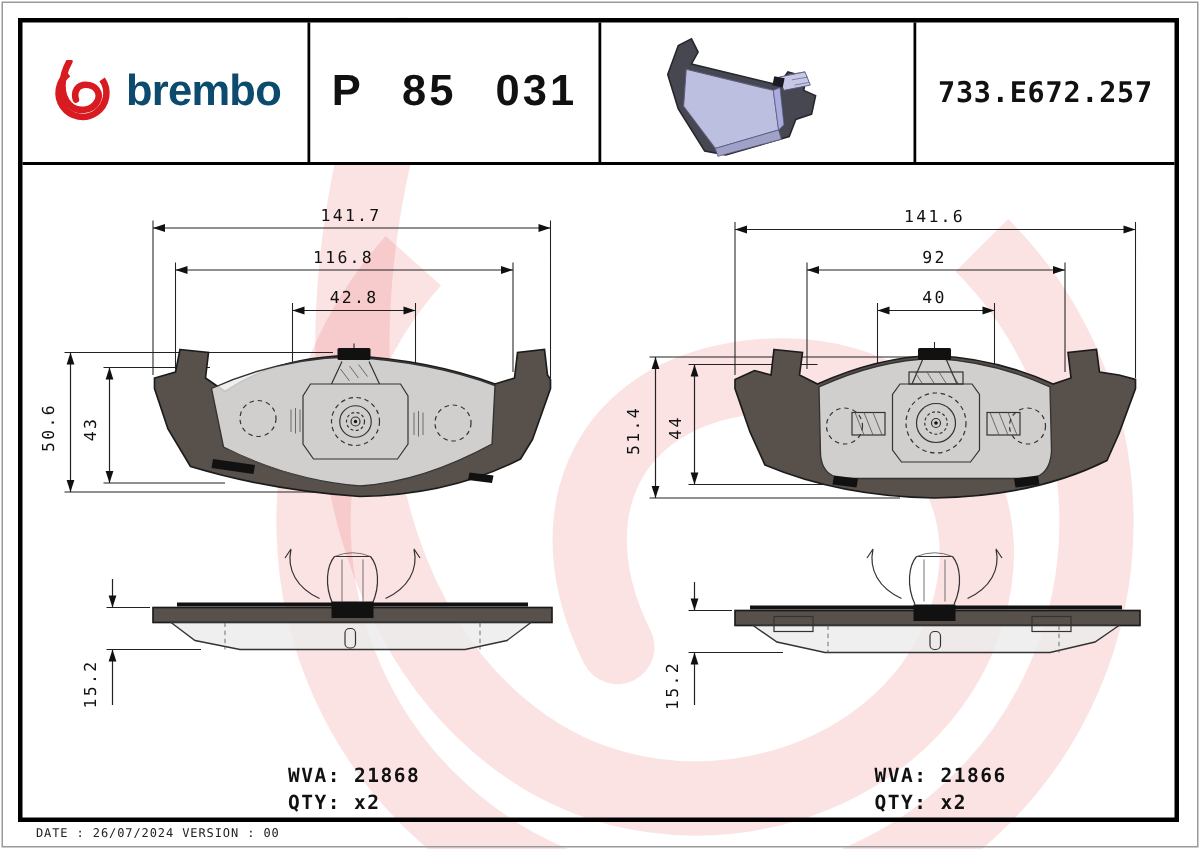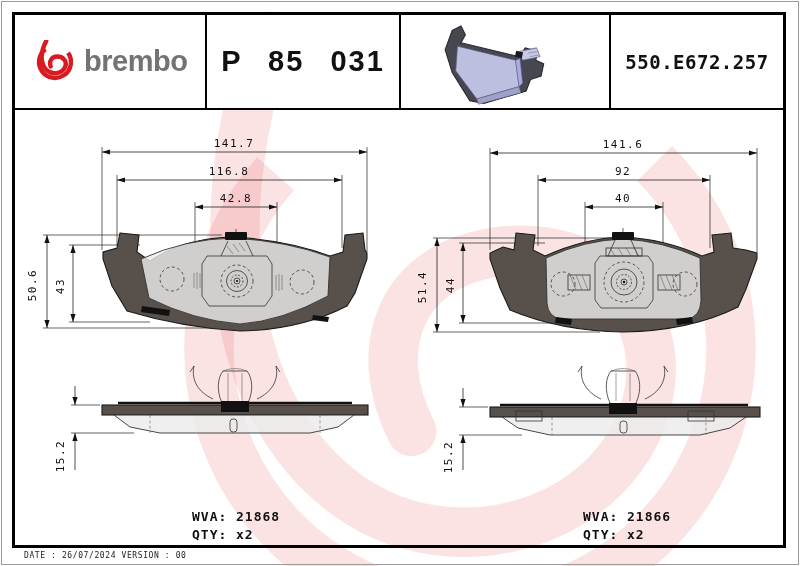--- a/index.html
+++ b/index.html
@@ -9,21 +9,21 @@
   .frame{position:absolute;left:12px;top:12px;width:774px;height:536px;box-sizing:border-box;
          border:3px solid #000;z-index:4;pointer-events:none;}
   .drawing-layer{position:absolute;left:0;top:0;z-index:1;}
   .header{position:absolute;left:15px;top:15px;width:768px;height:93px;background:#fff;
           border-bottom:2px solid #000;display:flex;z-index:2;}
   .cell{box-sizing:border-box;height:100%;display:flex;align-items:center;justify-content:center;background:#fff;}
   .cell.logo-cell{width:192px;border-right:2px solid #000;justify-content:flex-start;padding-left:18px;}
   .cell.part-cell{width:194px;border-right:2px solid #000;}
   .cell.photo-cell{width:210px;border-right:2px solid #000;}
   .cell.ref-cell{flex:1;}
-  .wordmark{font-weight:bold;font-size:29px;letter-spacing:-0.5px;color:#737373;margin-left:7px;
+  .wordmark{font-weight:bold;font-size:29px;letter-spacing:-0.5px;color:#0c4a6e;margin-left:7px;
             font-family:"Liberation Sans",sans-serif;}
   .part-number{font-weight:bold;font-size:29px;letter-spacing:2px;word-spacing:16px;color:#111;}
   .ref-code{font-weight:bold;font-size:19px;letter-spacing:0.5px;color:#111;
             font-family:"DejaVu Sans Mono","Liberation Mono",monospace;}
   .footer-line{position:absolute;left:24px;top:551px;z-index:5;font-size:8px;letter-spacing:0.6px;
                color:#222;font-family:"DejaVu Sans Mono","Liberation Mono",monospace;}
   text{font-family:"DejaVu Sans Mono","Liberation Mono",monospace;fill:#111;}
   .dim-text{font-size:11px;letter-spacing:1.5px;}
   .label-text{font-size:13px;font-weight:bold;letter-spacing:1px;}
   .thin{stroke:#222;stroke-width:0.7;fill:none;}
@@ -239,20 +239,20 @@
         <path d="M12 36 L20 14 L30 9 L35 19 L30 28 L96 44 L103 34 L117 38 L115 48 L124 52 L121 66 L109 70 L104 83 L56 97 L40 94 L20 62 Z" fill="#474752" stroke="#26262e" stroke-width="1.2"></path>
         <path d="M26 32 L92 48 L96 78 L48 92 L24 60 Z" fill="#bdbfe0" stroke="#5a5b7e" stroke-width="0.8"></path>
         <path d="M48 92 L96 78 L98 85 L50 98 Z" fill="#9fa1c8" stroke="#5a5b7e" stroke-width="0.6"></path>
         <path d="M92 48 L96 78 L100 74 L97 46 Z" fill="#aaace0" stroke="#5a5b7e" stroke-width="0.5"></path>
         <polygon points="96,38 116,34 120,44 100,48" fill="#c6c8e6" stroke="#5a5b7e" stroke-width="0.7"></polygon>
         <rect x="92" y="38" width="8" height="7" fill="#1a1a22" transform="rotate(12 96 41)"></rect>
         <path d="M104 36 l12 -2 M106 40 l12 -2 M108 44 l11 -2" stroke="#6b6d92" stroke-width="0.6" fill="none"></path>
       </svg>
     </div>
     <div class="cell ref-cell">
-      <span class="ref-code">550.E672.257</span>
+      <span class="ref-code">733.E672.257</span>
     </div>
   </div>
 
   <div class="frame"></div>
   <div class="page-edge"></div>
   <div class="footer-line">DATE : 26/07/2024 VERSION : 00</div>
 </div>
 
 </body></html>

